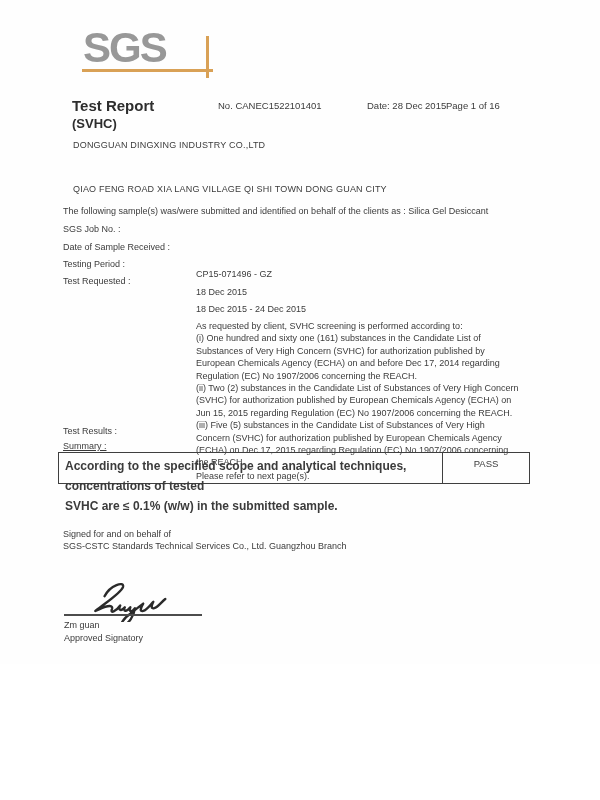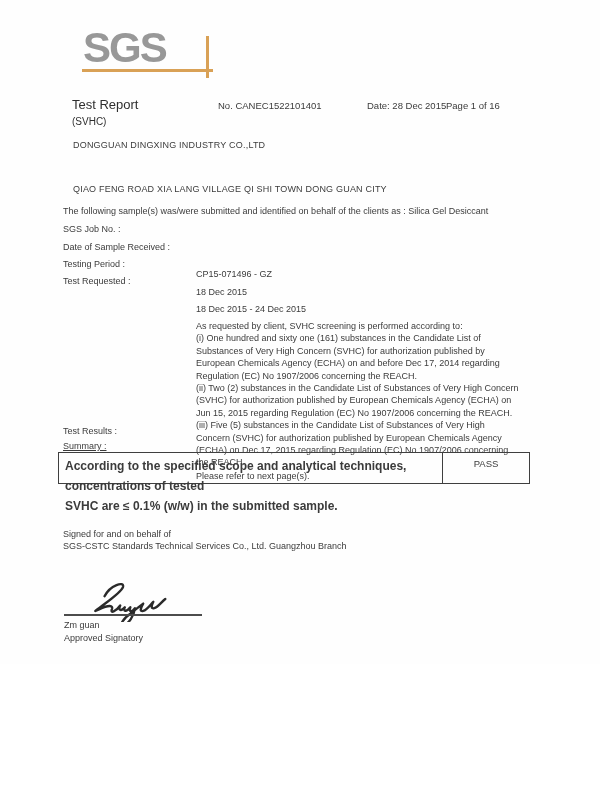--- a/index.html
+++ b/index.html
@@ -10,22 +10,22 @@
     overflow: hidden; margin: 0 auto;
   }
   
   .logo-text {
     position: absolute; left: 83px; top: 24px;
     font-size: 42px; font-weight: 800; letter-spacing: -2px; color: #989898;
   }
   .logo-hline { position: absolute; left: 82px; top: 69px; width: 131px; height: 3px; background: #d9a156; }
   .logo-vline { position: absolute; left: 206px; top: 36px; width: 3px; height: 42px; background: #d9a156; }
   
-  .title { position: absolute; left: 72px; top: 97px; font-size: 13px; font-weight: 400; color: #2e2e2e; }
-  .subtitle { position: absolute; left: 72px; top: 116px; font-size: 10px; font-weight: 400; color: #2e2e2e; }
+  .title { position: absolute; left: 72px; top: 97px; font-size: 15px; font-weight: 700; color: #2e2e2e; }
+  .subtitle { position: absolute; left: 72px; top: 116px; font-size: 13px; font-weight: 700; color: #2e2e2e; }
   .hdr-no   { position: absolute; left: 218px; top: 100px; font-size: 9.5px; }
   .hdr-date { position: absolute; left: 367px; top: 100px; font-size: 9.5px; }
   .hdr-page { position: absolute; left: 446px; top: 100px; font-size: 9.5px; text-align: center; }
   
   .client-name { position: absolute; left: 73px; top: 140px; font-size: 9px; letter-spacing: .2px; }
   .client-addr { position: absolute; left: 73px; top: 155px; font-size: 9px; letter-spacing: .2px; margin-top: 29px; }
   
   .intro { position: absolute; left: 63px; top: 206px; font-size: 9px; width: 520px; }
   .frow { position: absolute; left: 63px; width: 525px; font-size: 9px; }
   .frow .lbl { position: absolute; left: 0; top: 0; width: 130px; }

